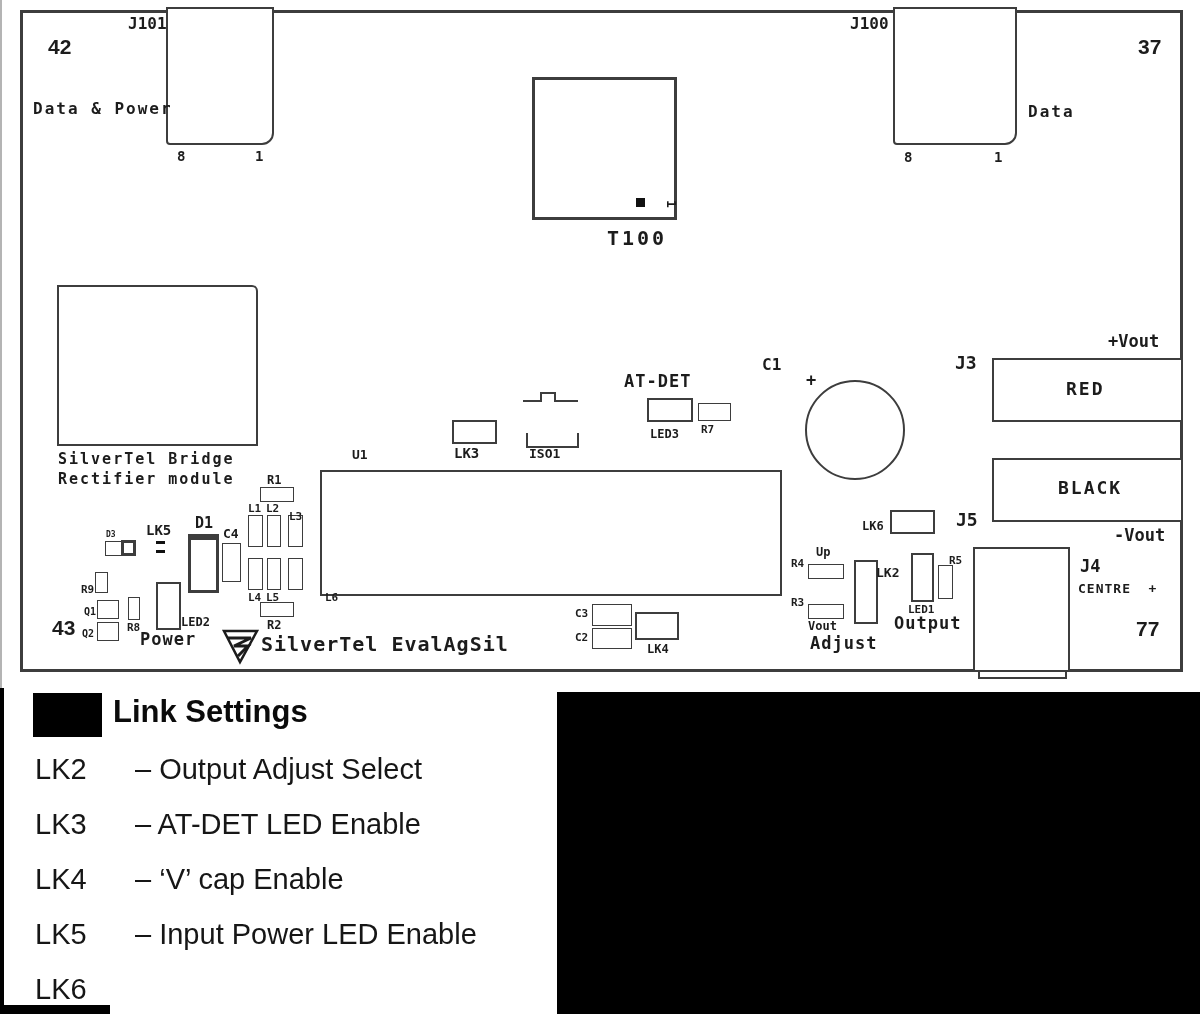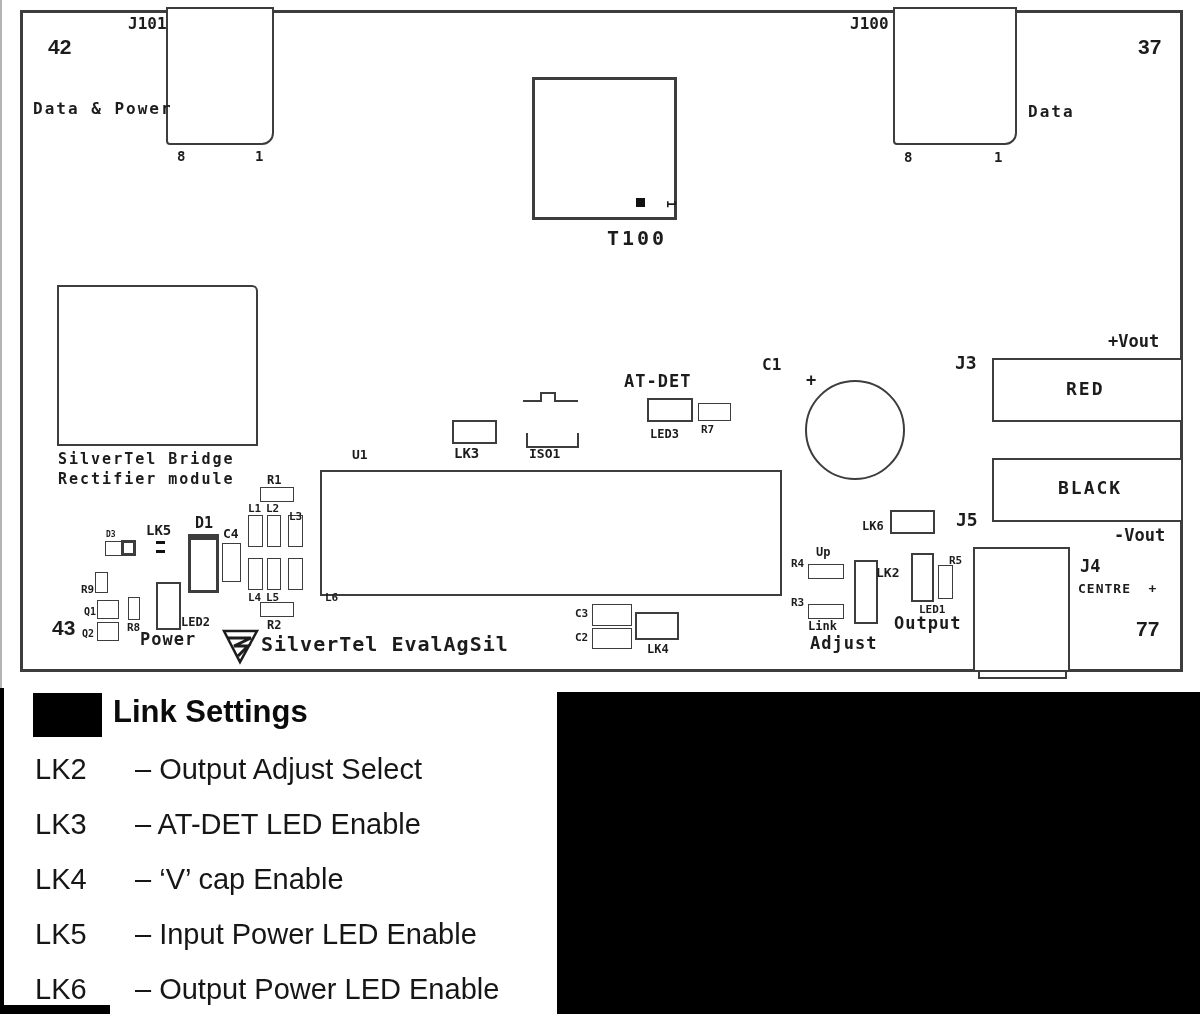--- a/index.html
+++ b/index.html
@@ -122,24 +122,24 @@
       <div class="lbl" style="left: 181px; top: 616px; font-size: 12px;">LED2</div>
       <div class="lbl" style="left: 140px; top: 631px; font-size: 17px; letter-spacing: 1px;">Power</div>
       <div class="lbl sans" style="left: 52px; top: 617px; font-size: 21px;">43</div>
       <div class="lbl" style="left: 261px; top: 634px; font-size: 20px; letter-spacing: 1px;">SilverTel EvalAgSil</div>
       <div class="lbl" style="left: 575px; top: 608px; font-size: 11px;">C3</div>
       <div class="lbl" style="left: 575px; top: 632px; font-size: 11px;">C2</div>
       <div class="lbl" style="left: 647px; top: 643px; font-size: 12px;">LK4</div>
       <div class="lbl" style="left: 816px; top: 546px; font-size: 12px;">Up</div>
       <div class="lbl" style="left: 791px; top: 558px; font-size: 11px;">R4</div>
       <div class="lbl" style="left: 791px; top: 597px; font-size: 11px;">R3</div>
-      <div class="lbl" style="left: 808px; top: 620px; font-size: 12px;">Link</div>
+      <div class="lbl" style="left: 808px; top: 620px; font-size: 12px;">Vout</div>
       <div class="lbl" style="left: 810px; top: 635px; font-size: 17px; letter-spacing: 1px;">Adjust</div>
       <div class="lbl" style="left: 876px; top: 566px; font-size: 13px;">LK2</div>
-      <div class="lbl" style="left: 908px; top: 604px; font-size: 11px; margin-left: 11px;">LED1</div>
+      <div class="lbl" style="left: 908px; top: 604px; font-size: 11px;">LED1</div>
       <div class="lbl" style="left: 949px; top: 555px; font-size: 11px; text-align: center;">R5</div>
       <div class="lbl" style="left: 894px; top: 615px; font-size: 17px; letter-spacing: 1px;">Output</div>
       <div class="lbl" style="left: 1080px; top: 558px; font-size: 17px;">J4</div>
       <div class="lbl" style="left: 1078px; top: 582px; font-size: 13px; letter-spacing: 1px;">CENTRE  +</div>
       <div class="lbl sans" style="left: 1136px; top: 618px; font-size: 21px;">77</div>
     </div>
 
   <svg class="overlay" width="1200" height="1014" viewBox="0 0 1200 1014">
     <path d="M523,401 h18 v-8 h14 v8 h23" fill="none" stroke="#3d3d3d" stroke-width="2"></path>
     <path d="M527,433 v14 h51 v-14" fill="none" stroke="#3d3d3d" stroke-width="2"></path>
@@ -168,17 +168,16 @@
       <div class="legend-row" style="top: 863px;">
         <span class="code">LK4</span>
         <span class="desc">– ‘V’ cap Enable</span>
       </div>
       <div class="legend-row" style="top: 918px;">
         <span class="code">LK5</span>
         <span class="desc">– Input Power LED Enable</span>
       </div>
       <div class="legend-row" style="top: 973px;">
         <span class="code">LK6</span>
-        <span class="desc">– Output Power LED Enable</span>
       </div>
     </div>
 
 </div>
 
 </body></html>

